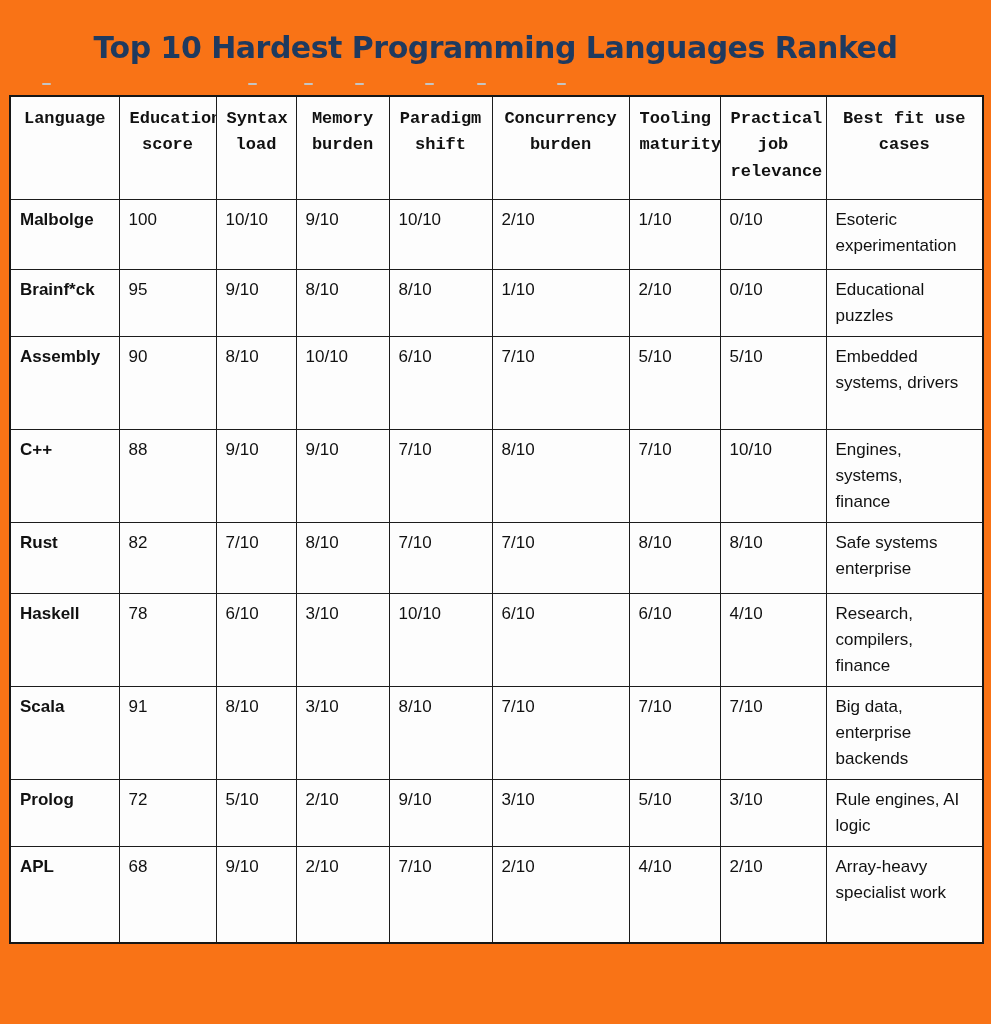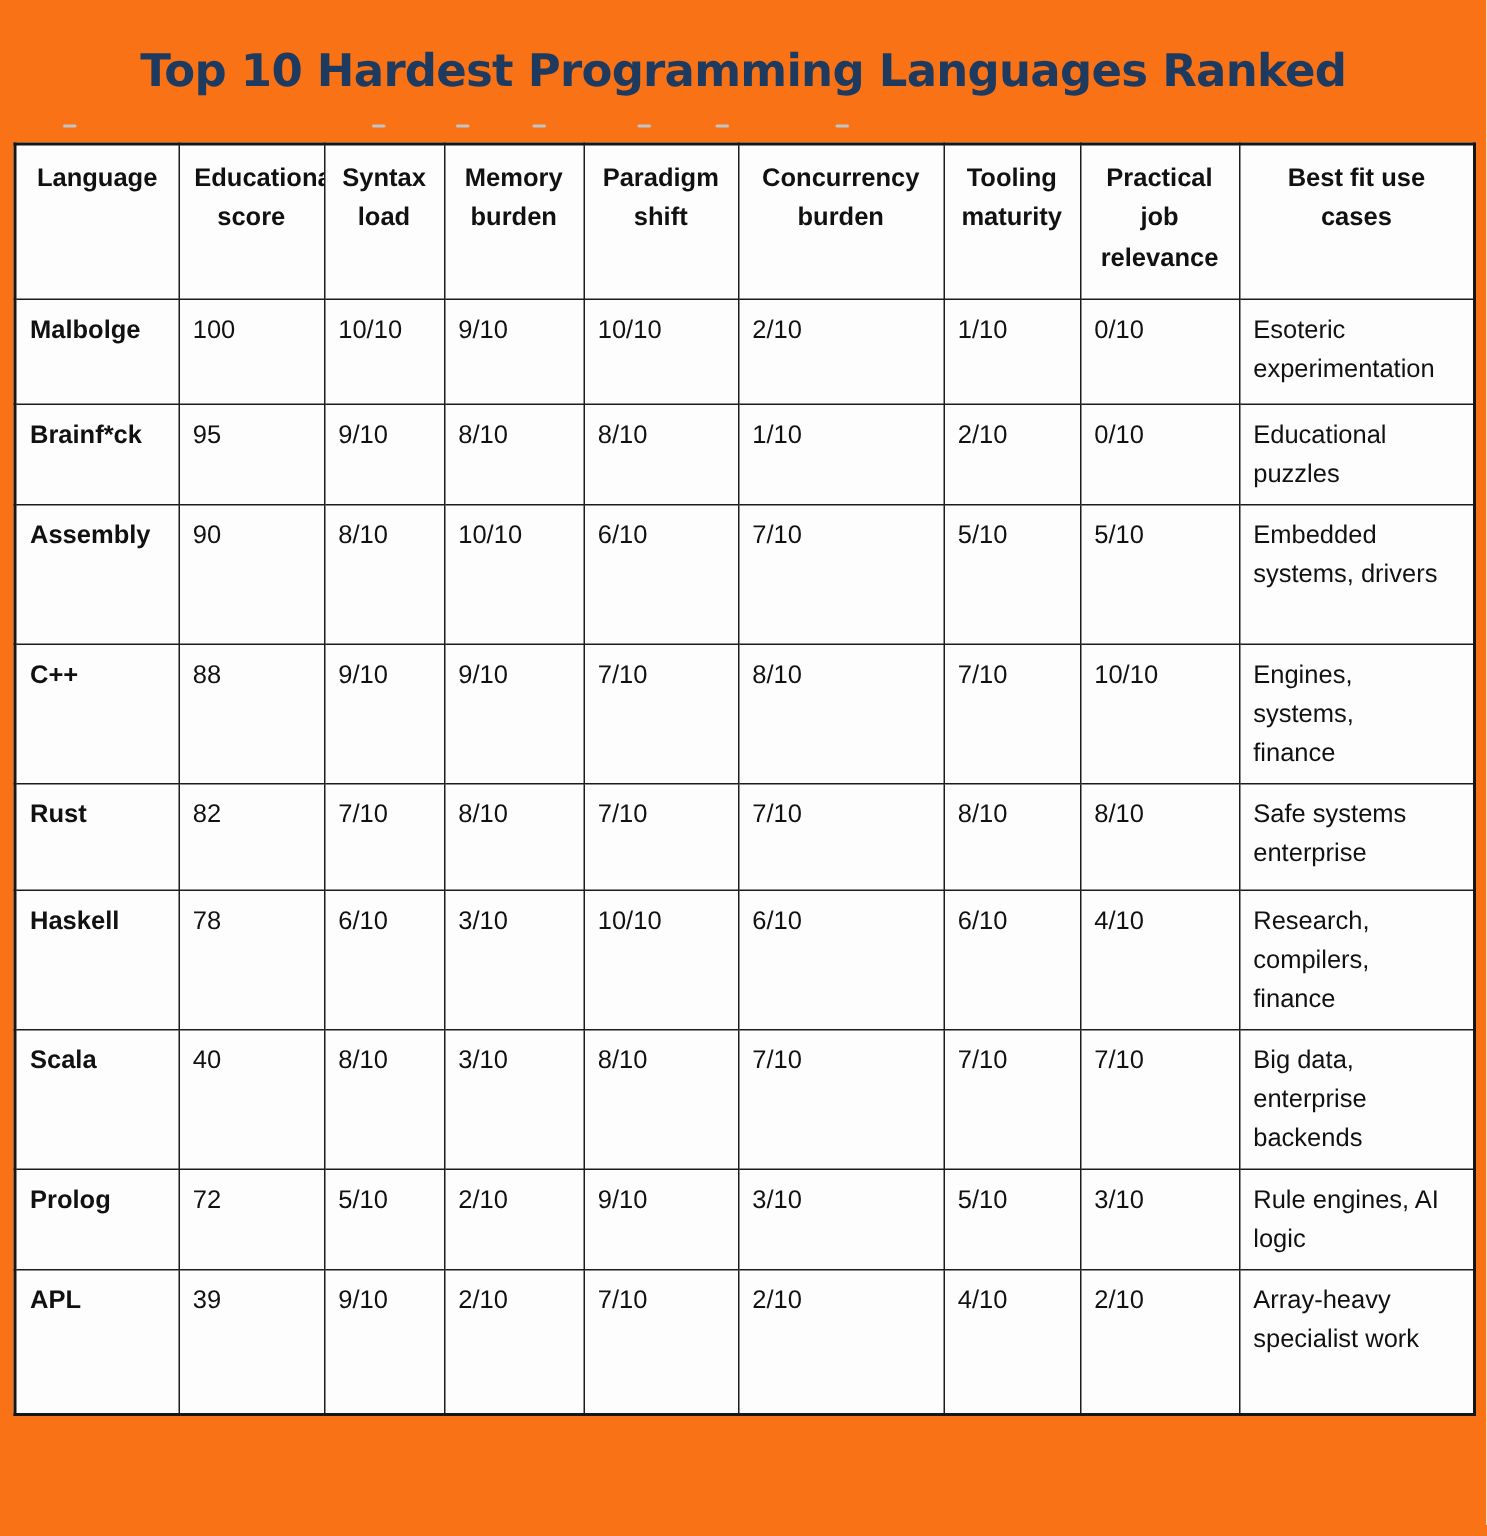--- a/index.html
+++ b/index.html
@@ -59,20 +59,21 @@
     font-size: 17px;
     line-height: 1.55;
     overflow: hidden;
   }
   table.ranking th {
     font-weight: 700;
     text-align: center;
     padding: 9px 10px 6px 10px;
     height: 103px;
     box-sizing: border-box;
+    font-family: Liberation Mono, monospace;
   }
   table.ranking td {
     font-weight: 400;
     text-align: left;
     padding: 7px 9px 6px 9px;
     box-sizing: border-box;
   }
   table.ranking td.lang { font-weight: 700; }
   table.ranking td.uses { padding-right: 20px; }
   
@@ -191,21 +192,21 @@
         <td>6/10</td>
         <td>3/10</td>
         <td>10/10</td>
         <td>6/10</td>
         <td>6/10</td>
         <td>4/10</td>
         <td class="uses">Research, compilers, finance</td>
       </tr>
       <tr>
         <td class="lang">Scala</td>
-        <td>40</td>
+        <td>91</td>
         <td>8/10</td>
         <td>3/10</td>
         <td>8/10</td>
         <td>7/10</td>
         <td>7/10</td>
         <td>7/10</td>
         <td class="uses">Big data, enterprise backends</td>
       </tr>
       <tr>
         <td class="lang">Prolog</td>
@@ -213,21 +214,21 @@
         <td>5/10</td>
         <td>2/10</td>
         <td>9/10</td>
         <td>3/10</td>
         <td>5/10</td>
         <td>3/10</td>
         <td class="uses">Rule engines, AI logic</td>
       </tr>
       <tr>
         <td class="lang">APL</td>
-        <td>39</td>
+        <td>68</td>
         <td>9/10</td>
         <td>2/10</td>
         <td>7/10</td>
         <td>2/10</td>
         <td>4/10</td>
         <td>2/10</td>
         <td class="uses">Array-heavy specialist work</td>
       </tr>
     </tbody>
   </table>

